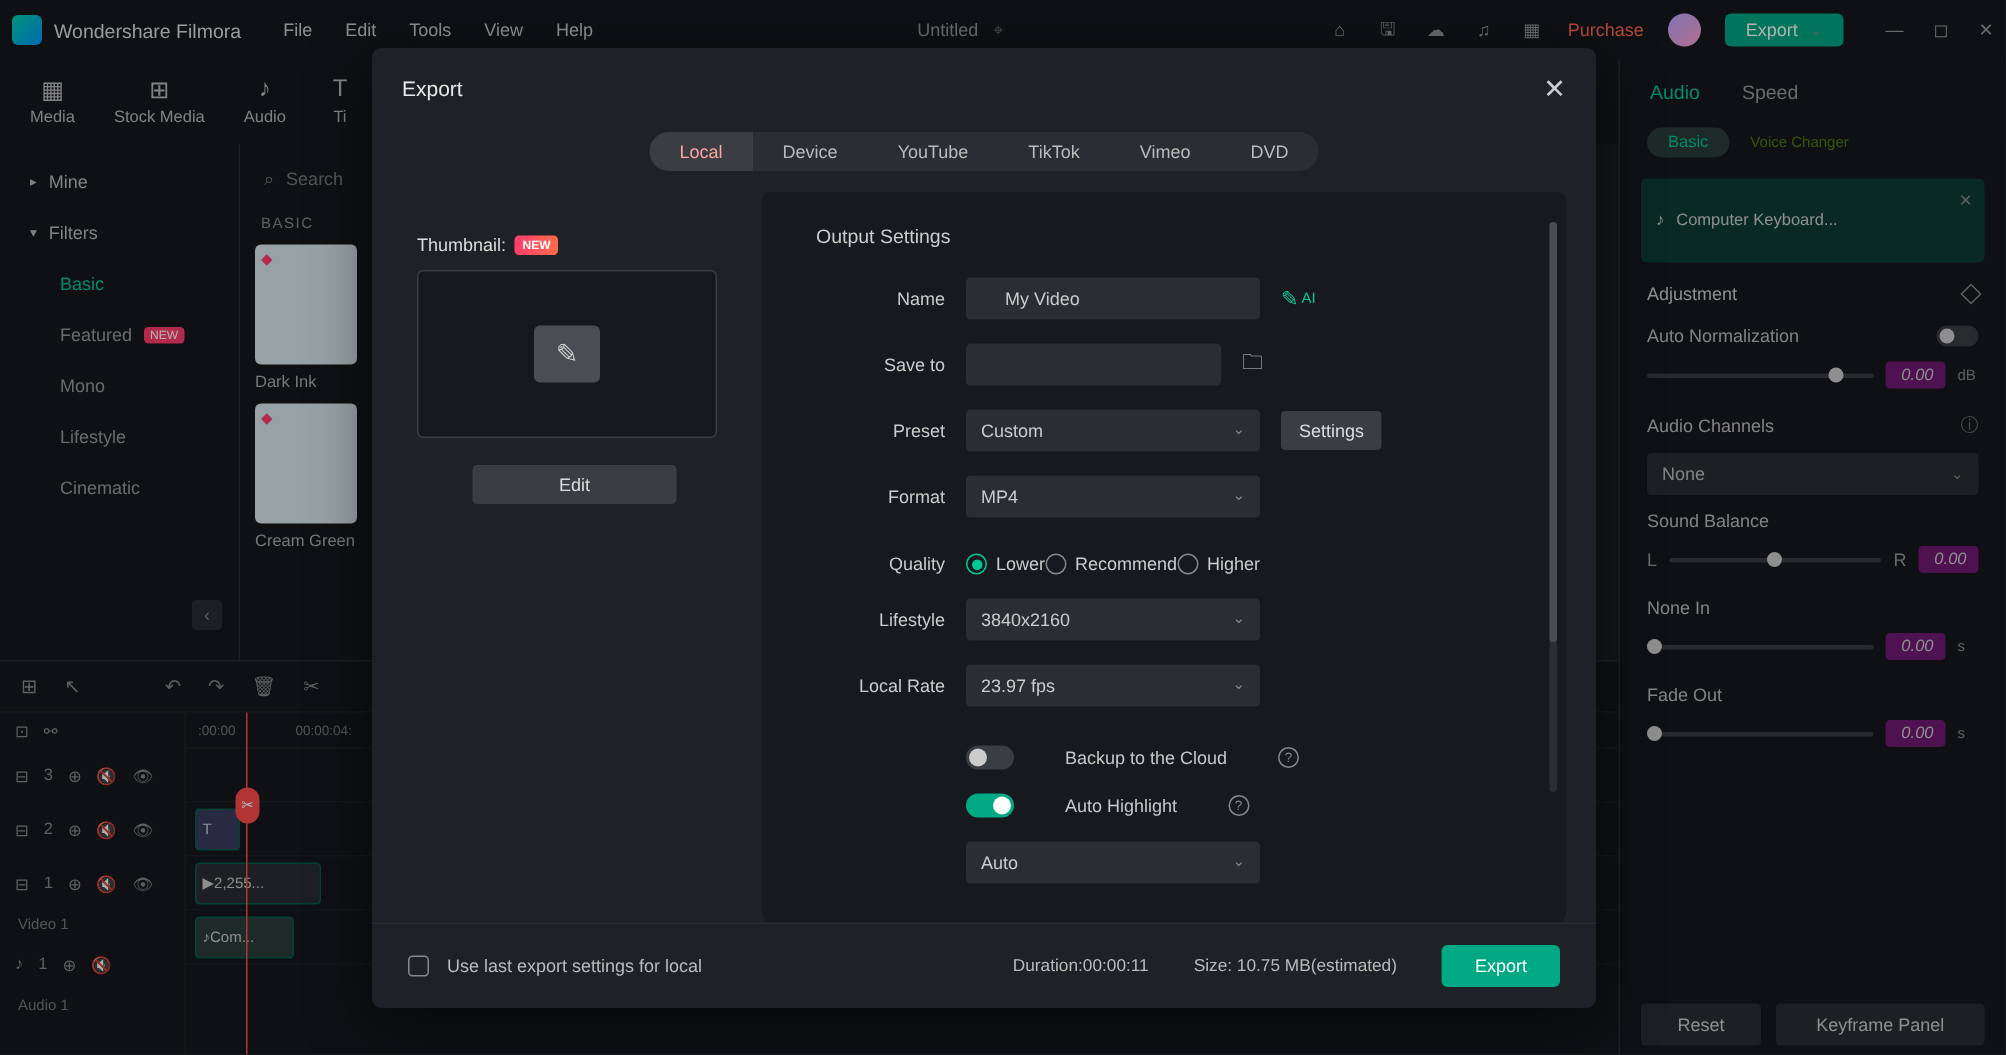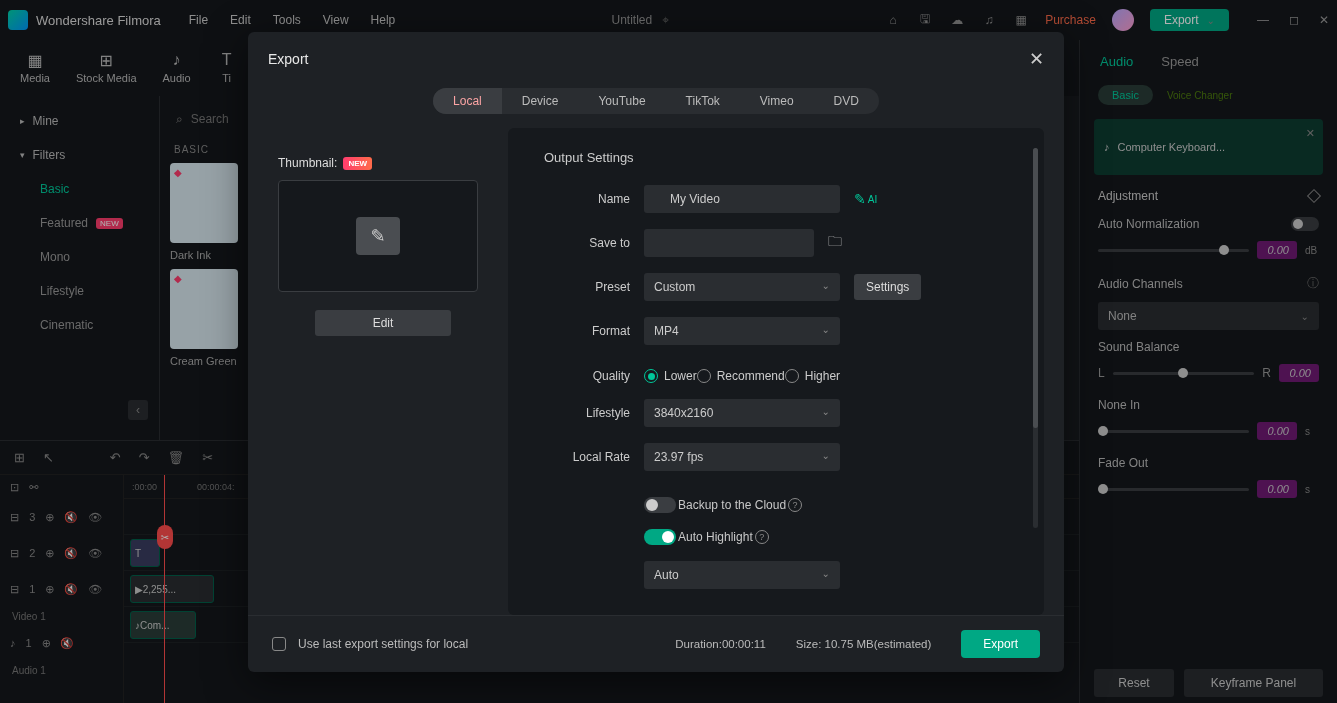--- a/index.html
+++ b/index.html
@@ -105,21 +105,21 @@
 .form-input { width: 196px; background: #2a2d31; border: none; padding: 7px 26px; border-radius: 3px; color: #ccc; font-size: 12px; }
 .form-select { width: 196px; background: #2a2d31; padding: 7px 10px; border-radius: 3px; color: #ccc; font-size: 12px; display: flex; justify-content: space-between; align-items: flex-start; cursor:pointer;}
 .ai-icon { color: #00c89a; font-size: 14px; cursor:pointer; display:flex; align-items:center; gap:2px;}
 .folder-icon { color: #ccc; cursor:pointer; font-size:14px;}
 .settings-btn { background: #3a3d41; padding: 6px 12px; border-radius: 3px; font-size: 12px; color: #ddd; cursor:pointer;}
 .radio-group { display: flex; }
 .radio-opt { display: flex; align-items: center; gap: 6px; font-size: 12px; color: #ccc; cursor:pointer;}
 .radio { width: 14px; height: 14px; border: 1.5px solid #888; border-radius: 50%; display: flex; align-items: center; justify-content: center; }
 .radio.checked { border-color: #00c89a; }
 .radio.checked::after { content: ''; width: 7px; height: 7px; background: #00c89a; border-radius: 50%; }
-.toggle-row { display: flex; align-items: center; gap: 2px; margin-bottom: 16px; padding-left: 100px; }
+.toggle-row { display: flex; align-items: center; gap: 34px; margin-bottom: 16px; padding-left: 100px; }
 .toggle { width: 32px; height: 16px; background: #3a3d41; border-radius: 10px; position: relative; cursor:pointer;}
 .toggle.on { background: #00a884; }
 .toggle::after { content: ''; width: 12px; height: 12px; background: #ccc; border-radius: 50%; position: absolute; top: 2px; left: 2px; }
 .toggle.on::after { left: 18px; background:#fff;}
 .help { width: 14px; height: 14px; border: 1px solid #888; border-radius: 50%; font-size: 9px; color: #888; display:flex; align-items:center; justify-content:center;}
 .scrollbar { position: absolute; right: 6px; top: 20px; width: 5px; height: 380px; background: #2a2d31; border-radius: 3px; }
 .scrollbar-thumb { width: 5px; height: 280px; background: #4a4d51; border-radius: 3px; }
 .modal-foot { border-top: 1px solid #2a2d31; padding: 14px 24px; display: flex; align-items: center; gap: 12px; }
 .checkbox { width: 14px; height: 14px; border: 1.5px solid #888; border-radius: 3px; cursor:pointer;}
 .foot-text { font-size: 12px; color: #bbb; }

